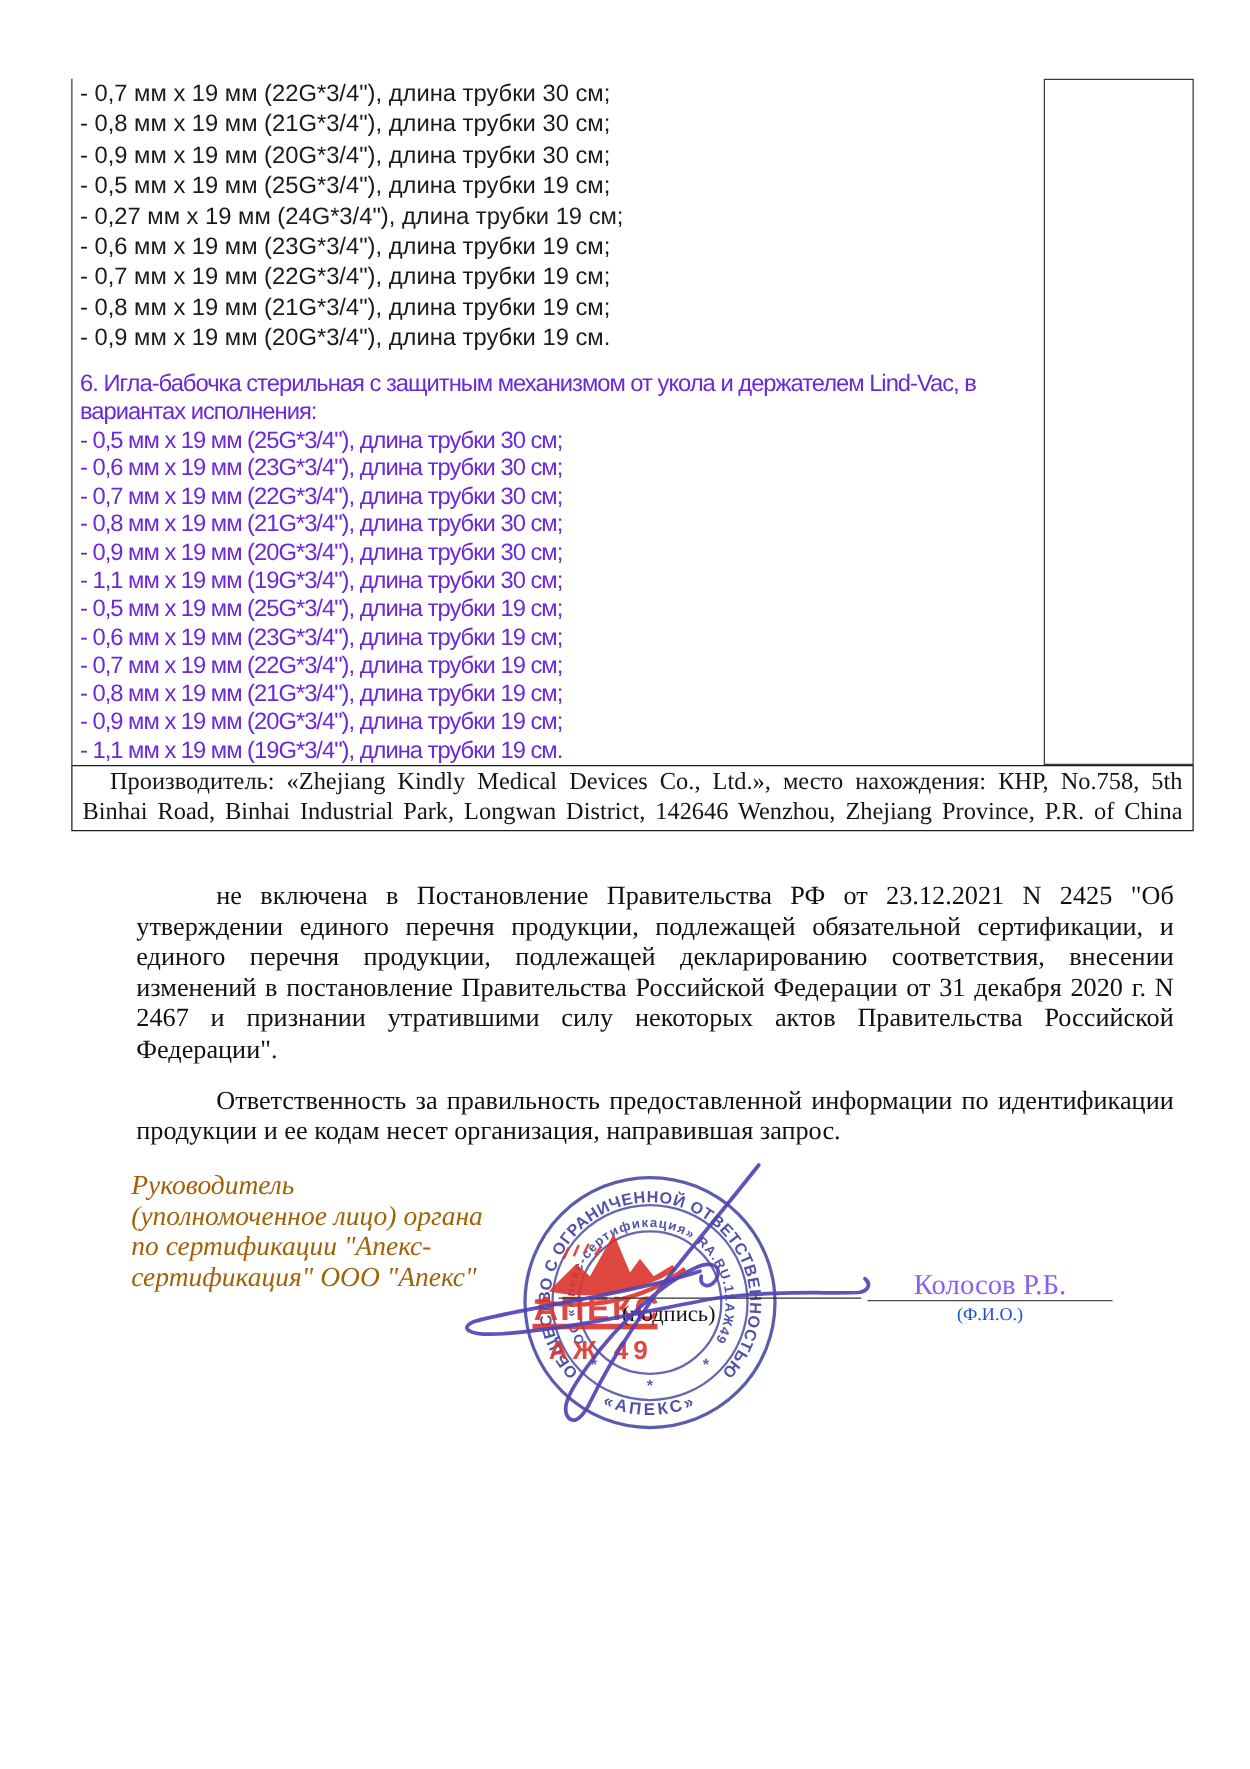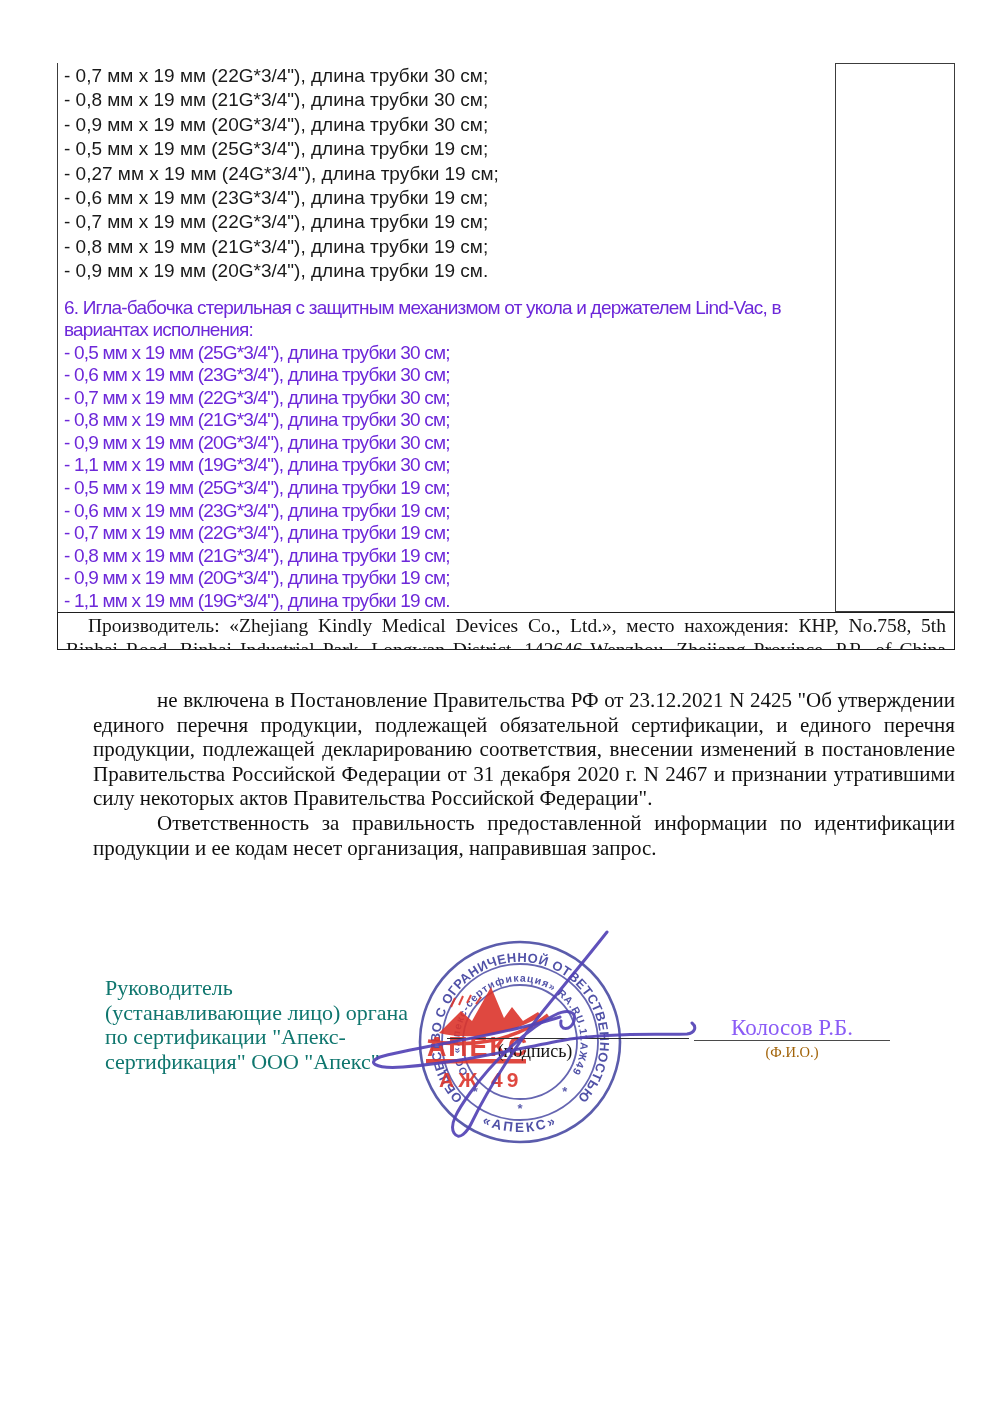--- a/index.html
+++ b/index.html
@@ -15,44 +15,44 @@
     padding:1px 0 0 6px;font-family:"Liberation Sans","DejaVu Sans",sans-serif;
   }
   .line-a{font-size:19px;line-height:24.4px;white-space:pre;color:#1a1a1a;}
   .gap{height:13px;}
   .line-b{font-size:19px;line-height:22.55px;letter-spacing:-0.8px;white-space:pre;color:#6d28d9;}
   .cell-right{
     position:absolute;left:835px;top:63px;width:120px;height:549px;
     border:1.6px solid #3c3c3c;box-sizing:border-box;background:#fff;
   }
   .manu{
-    position:absolute;left:57px;top:612px;width:898px;height:38px;
+    position:absolute;left:57px;top:612px;width:898px;height:53px;
     border:1.9px solid #1f1f1f;box-sizing:border-box;padding:1px 8px 0 8px;
     font-size:19.5px;line-height:24px;overflow:hidden;
   }
   .manu-line{white-space:nowrap;text-align:justify;text-align-last:justify;}
   .manu-line:first-child{text-indent:22px;}
   
   .paras{
     position:absolute;left:93px;top:688px;width:862px;
     font-size:21px;line-height:24.6px;text-align:justify;color:#101010;
   }
-  .para{margin:0;text-indent:64px;}
+  .para{margin:16px;text-indent:64px;}
   
   .role{
-    position:absolute;left:105px;top:976px;width:330px;
-    font-size:22px;line-height:24.7px;color:#0f766e;z-index:2;
+    position:absolute;left:105px;top:936px;width:330px;
+    font-size:22px;line-height:24.7px;color:#a16207;z-index:2;font-style:italic;
   }
   .role div{white-space:pre;}
   .sign-line{position:absolute;left:447px;top:1038px;width:242px;border-top:1.9px solid #2e2e2e;z-index:2;}
   .sign-label{position:absolute;left:420px;top:1041px;width:230px;text-align:center;font-size:18px;color:#111;z-index:2;}
   .name-wrap{position:absolute;left:694px;top:1015px;width:196px;text-align:center;z-index:2;}
   .name-text{font-size:23px;color:#8b5cf6;}
   .name-line{position:absolute;left:694px;top:1040px;width:196px;border-top:1.8px solid #4a4a4a;z-index:2;}
-  .fio-label{position:absolute;left:694px;top:1044px;width:196px;text-align:center;font-size:14.5px;color:#a16207;z-index:2;}
+  .fio-label{position:absolute;left:694px;top:1044px;width:196px;text-align:center;font-size:14.5px;color:#1d4ed8;z-index:2;}
   
   .stamp-svg{position:absolute;left:355px;top:915px;z-index:1;}
   .sig-svg{position:absolute;left:355px;top:915px;z-index:3;}
   .st-blue{stroke:var(--stamp-blue);fill:none;}
   .tx-blue{fill:var(--stamp-blue);font-family:"Liberation Sans","DejaVu Sans",sans-serif;font-weight:bold;}
   .tx-red{fill:var(--stamp-red);font-family:"Liberation Sans","DejaVu Sans",sans-serif;font-weight:bold;}
   .sh-red{fill:var(--stamp-red);}
   .ln-red{stroke:var(--stamp-red);fill:none;}
   .sig-stroke{stroke:var(--signature-blue);fill:none;stroke-width:3;stroke-linecap:round;opacity:.92;}
 </style>
@@ -101,21 +101,21 @@
       <div class="manu-line">Binhai Road, Binhai Industrial Park, Longwan District, 142646 Wenzhou, Zhejiang Province, P.R. of China</div>
     </div>
 
   <div class="paras">
       <div class="para">не включена в Постановление Правительства РФ от 23.12.2021 N 2425 "Об утверждении единого перечня продукции, подлежащей обязательной сертификации, и единого перечня продукции, подлежащей декларированию соответствия, внесении изменений в постановление Правительства Российской Федерации от 31 декабря 2020 г. N 2467 и признании утратившими силу некоторых актов Правительства Российской Федерации".</div>
       <div class="para">Ответственность за правильность предоставленной информации по идентификации продукции и ее кодам несет организация, направившая запрос.</div>
     </div>
 
   <div class="role">
       <div class="role-line">Руководитель</div>
-      <div class="role-line">(устанавливающие лицо) органа</div>
+      <div class="role-line">(уполномоченное лицо) органа</div>
       <div class="role-line">по сертификации "Апекс-</div>
       <div class="role-line">сертификация" ООО "Апекс"</div>
     </div>
 
   <svg class="stamp-svg" width="340" height="245" viewBox="0 0 340 245">
     <circle class="st-blue" cx="165" cy="127" r="100" stroke-width="2.6" opacity="0.85"></circle>
     <circle class="st-blue" cx="165" cy="127" r="78" stroke-width="1.8" opacity="0.8"></circle>
     <circle class="st-blue" cx="165" cy="127" r="57" stroke-width="1.8" opacity="0.8"></circle>
     <defs>
       <path id="arcOuter" d="M 111.5 186.4 A 80 80 0 1 1 218.5 186.4"></path>

